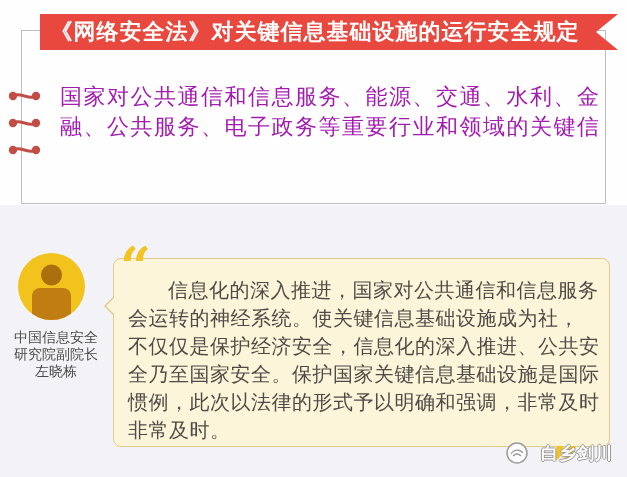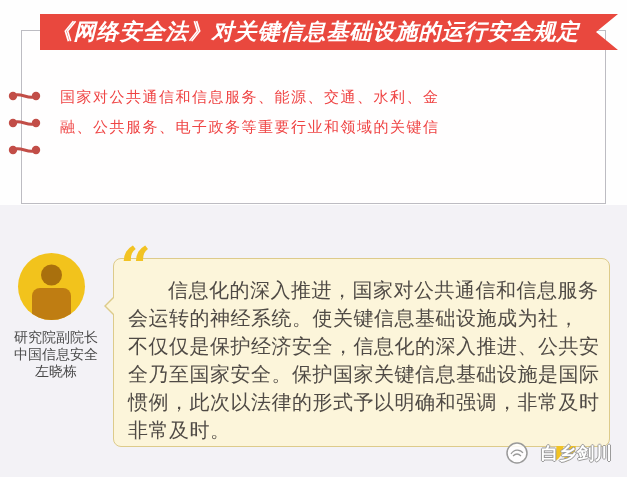--- a/index.html
+++ b/index.html
@@ -28,29 +28,28 @@
     position:absolute;left:40px;top:14px;width:578px;height:36px;
     background:#e9483e;
     clip-path:polygon(0 0,100% 0,calc(100% - 22px) 50%,100% 100%,0 100%);
     display:flex;align-items:center;justify-content:center;
     padding-right:28px;box-sizing:border-box;
     z-index:5;
   }
   .banner-text{
     color:#ffffff;font-size:22px;font-weight:bold;letter-spacing:1px;
     white-space:nowrap;
-    font-style:italic;
   }
   
   .staple{position:absolute;left:4px;z-index:4;}
   .staple.s1{top:88px;} .staple.s2{top:115px;} .staple.s3{top:142px;}
   
   .intro-text{
     position:absolute;left:60px;top:82px;z-index:2;
-    color:#ef4444;font-size:15px;line-height:30px;letter-spacing:1.5px;
+    color:#a21caf;font-size:22px;line-height:30px;letter-spacing:1.5px;
   }
   .intro-text .line{white-space:nowrap;}
   
   .avatar{
     position:absolute;left:18px;top:253px;width:67px;height:67px;
     background:#f2c31c;border-radius:50%;overflow:hidden;z-index:2;
   }
   
   .caption{
     position:absolute;left:0;top:329px;width:112px;z-index:2;
@@ -132,22 +131,22 @@
   </div>
 
   <div class="avatar">
     <svg width="67" height="67" viewBox="0 0 67 67">
       <circle cx="33.5" cy="22" r="10.5" fill="#a9700d"></circle>
       <rect x="14" y="35" width="39" height="36" rx="8" fill="#bf7d12"></rect>
     </svg>
   </div>
 
   <div class="caption">
+    <div class="line">中国信息安全</div>
     <div class="line">研究院副院长</div>
-    <div class="line">中国信息安全</div>
     <div class="line">左晓栋</div>
   </div>
 
   <div class="bubble"></div>
   <div class="tail-border"></div>
   <div class="tail-fill"></div>
 
   <span class="quote-mark quote-open">“</span>
 
   <div class="bubble-text">

